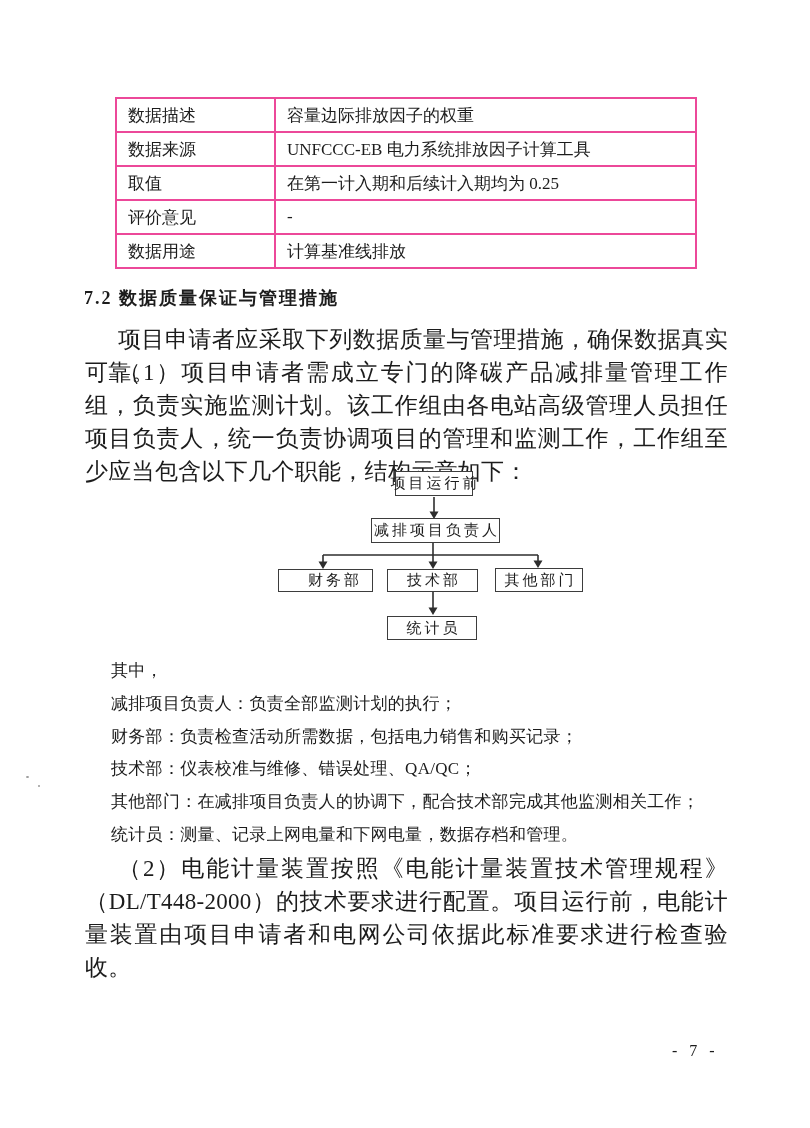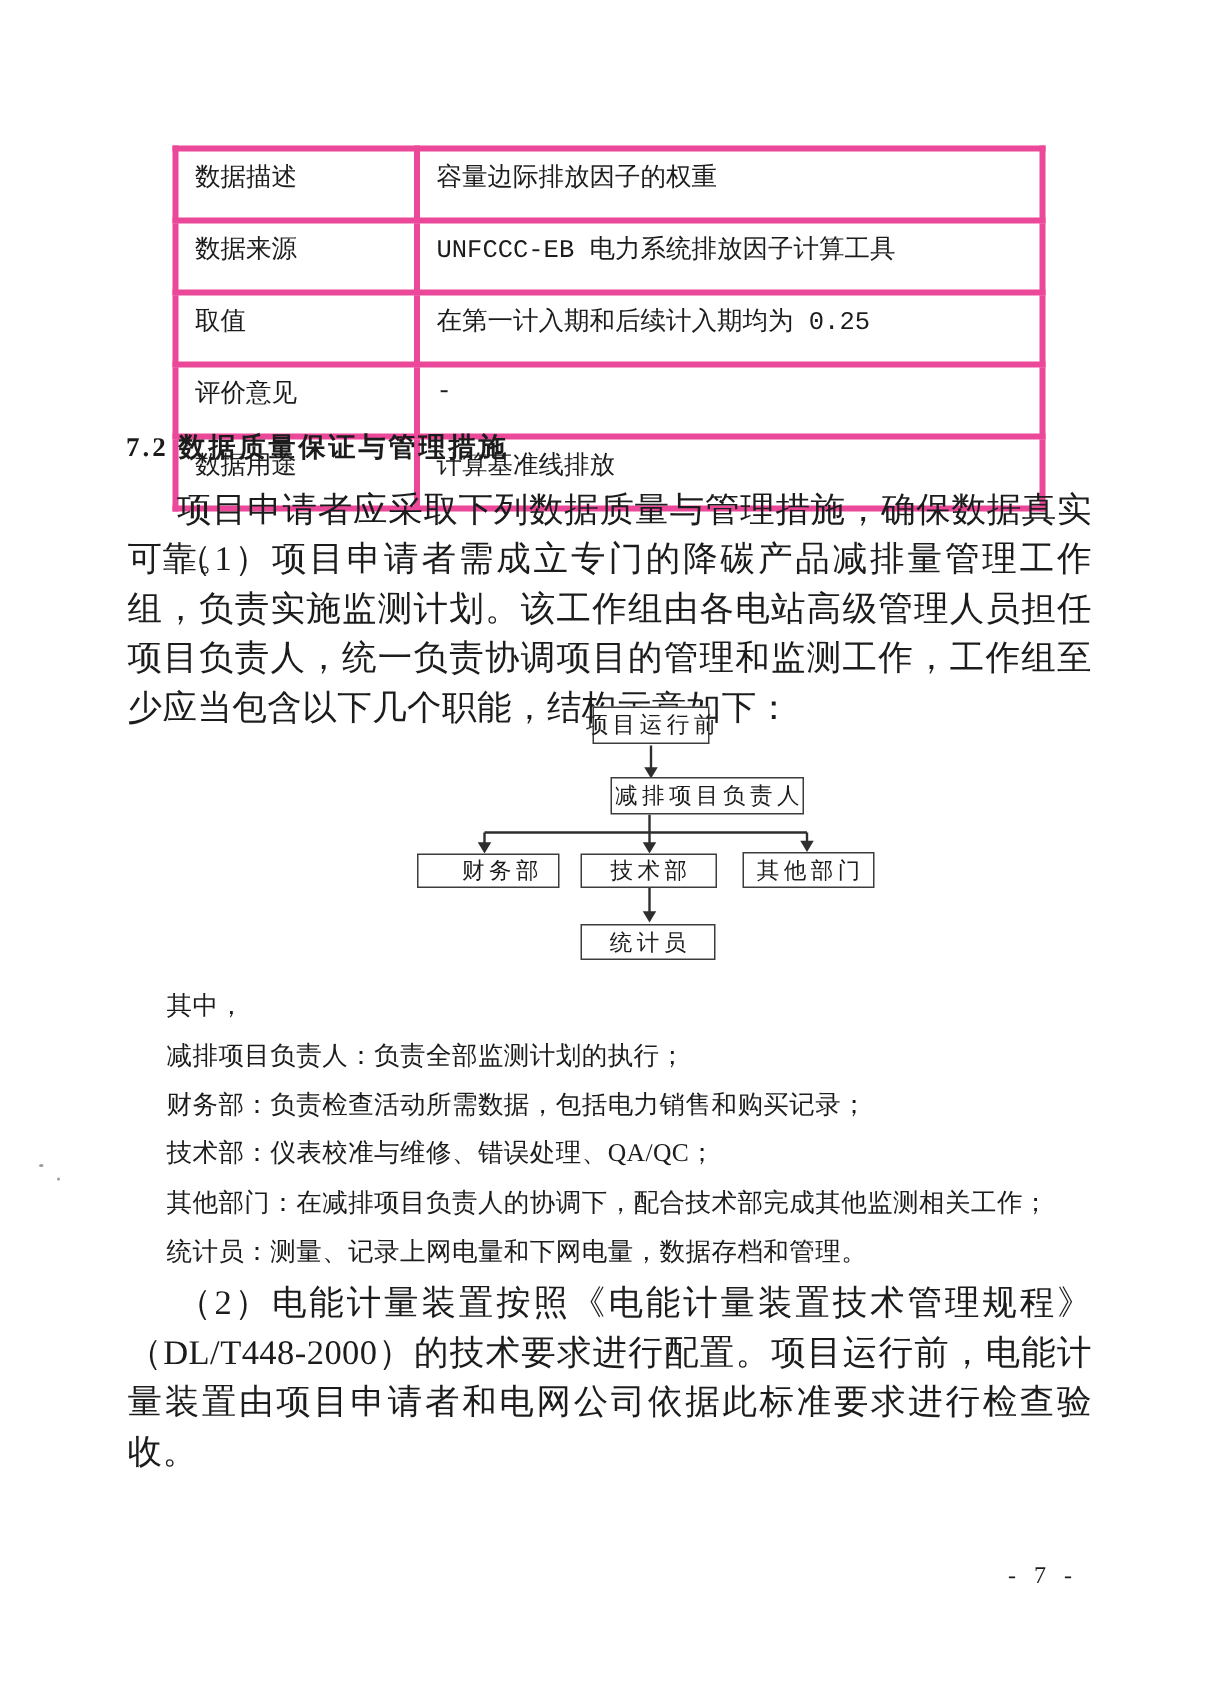--- a/index.html
+++ b/index.html
@@ -18,27 +18,26 @@
   table.data-table {
     position: absolute;
     left: 115px;
     top: 97px;
     width: 582px;
     border-collapse: collapse;
     table-layout: fixed;
     font-size: 17px;
   }
   table.data-table td {
-    border: 4px solid #ec4899;
+    border: 2px solid #ec4899;
     height: 32px;
-    padding: 0 6px 12px 11px;
+    padding: 0 6px 0 11px;
     vertical-align: middle;
     white-space: nowrap;
     overflow: hidden;
-    font-family: Liberation Mono, monospace;
   }
   td.col-label { width: 140px; }
 
   
   .heading {
     position: absolute;
     left: 84px;
     top: 286px;
     margin: 0;
     font-size: 18px;
@@ -157,21 +156,21 @@
         <polygon points="318.5,99.5 327.5,99.5 323,107" stroke="none"></polygon>
         <line x1="433" y1="93" x2="433" y2="100"></line>
         <polygon points="428.5,99.5 437.5,99.5 433,107" stroke="none"></polygon>
         <line x1="538" y1="93" x2="538" y2="99"></line>
         <polygon points="533.5,98.5 542.5,98.5 538,106" stroke="none"></polygon>
         <line x1="433" y1="130" x2="433" y2="146"></line>
         <polygon points="428.5,145.5 437.5,145.5 433,153" stroke="none"></polygon>
       </g>
     </svg>
     <div class="node" style="left:395px; top:9px;   width:78px;  height:25px;">项目运行前</div>
-    <div class="node" style="left:371px; top:56px;  width:129px; height:25px;margin-left:36px;">减排项目负责人</div>
+    <div class="node" style="left:371px; top:56px;  width:129px; height:25px;">减排项目负责人</div>
     <div class="node" style="left:278px; top:107px; width:95px;  height:23px;padding-left:16px;">财务部</div>
     <div class="node" style="left:387px; top:107px; width:91px;  height:23px;">技术部</div>
     <div class="node" style="left:495px; top:106px; width:88px;  height:24px;">其他部门</div>
     <div class="node" style="left:387px; top:154px; width:90px;  height:24px;">统计员</div>
   </div>
 
   <div class="roles">
     <div>其中，</div>
     <div>减排项目负责人：负责全部监测计划的执行；</div>
     <div>财务部：负责检查活动所需数据，包括电力销售和购买记录；</div>

